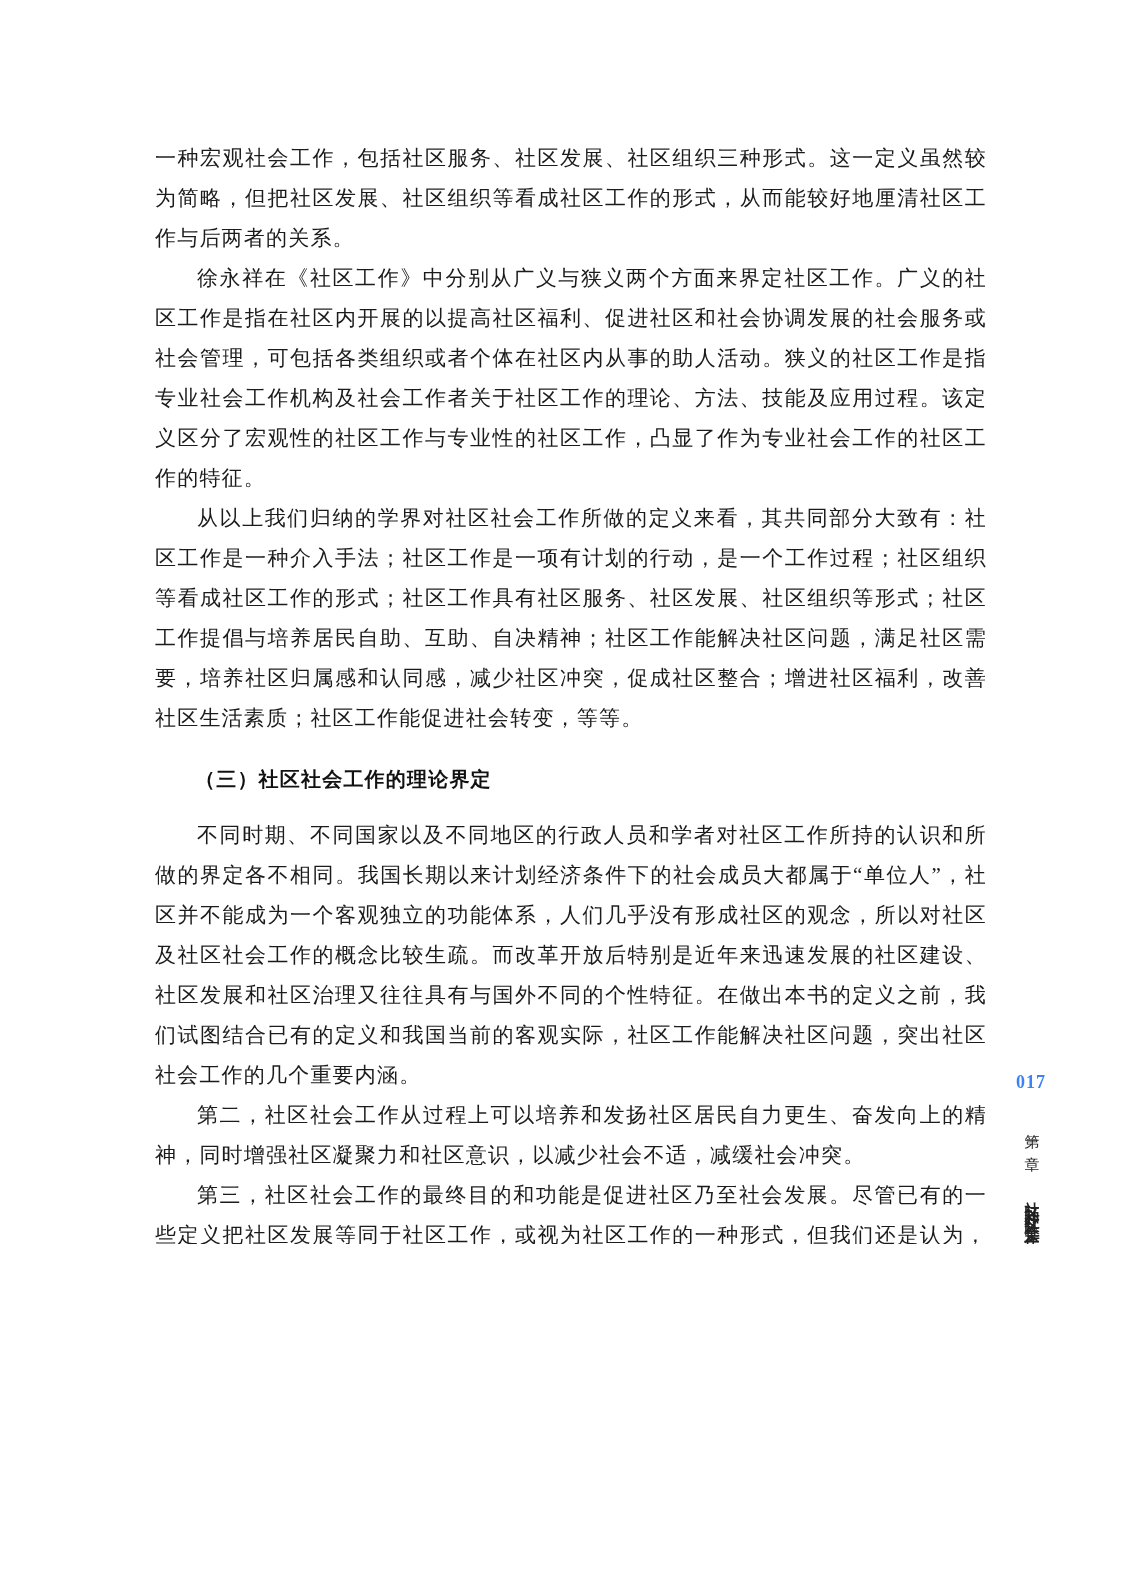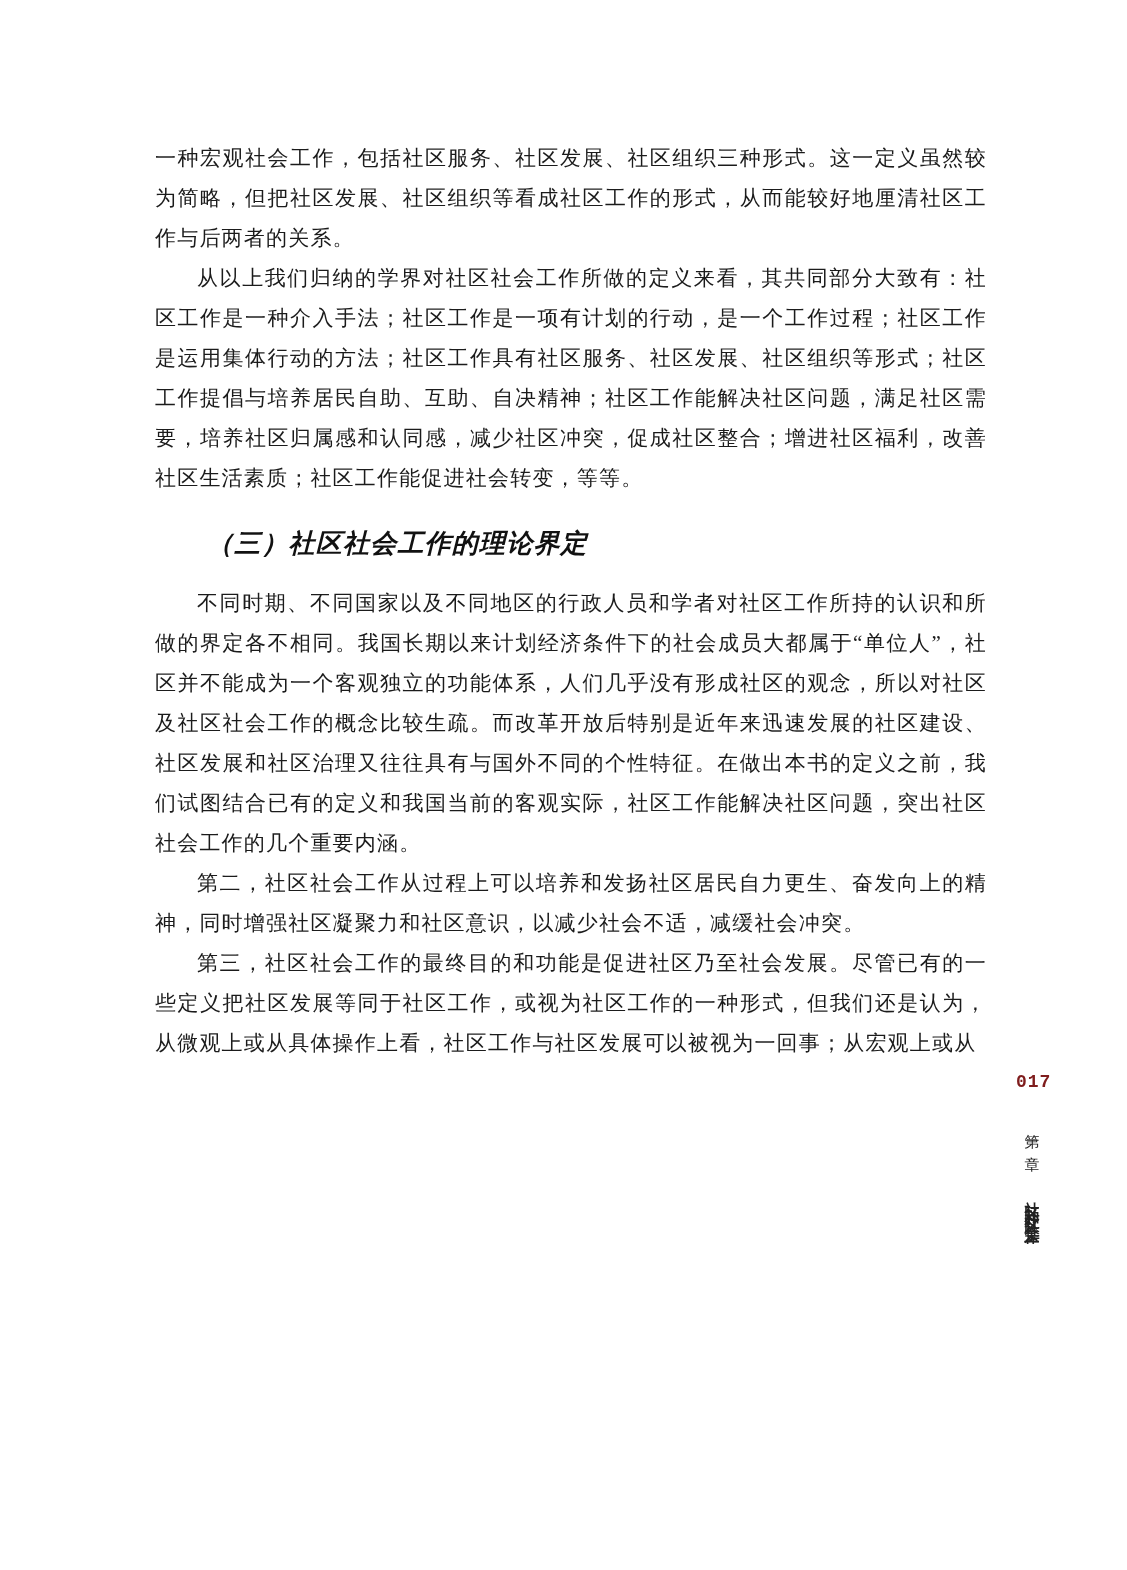--- a/index.html
+++ b/index.html
@@ -20,37 +20,35 @@
   }
   .para {
     margin: 0;
     font-size: 21px;
     line-height: 40px;
     text-align: justify;
     letter-spacing: 1.2px;
   }
   .para.indent { text-indent: 2em; }
   .section-heading {
-    font-size: 26px;
+    font-size: 20px;
     font-weight: bold;
     letter-spacing: 1.2px;
     margin: 28px 0 22px 0;
     text-indent: 2em;
     color: #111;
-    font-style: italic;
   }
   .margin-pagenum {
     position: absolute;
     left: 1016px;
     top: 1072px;
     font-size: 18px;
     font-weight: bold;
     letter-spacing: 1px;
-    color: #7f1d1d;
-    font-family: Liberation Mono, monospace;
+    color: #3b82f6;
   }
   .chapter-vertical {
     position: absolute;
     left: 1022px;
     top: 1122px;
     writing-mode: vertical-rl;
     text-orientation: upright;
     color: #222;
   }
   .chapter-label {
@@ -74,21 +72,22 @@
     background: #8a8a8a;
   }
 </style>
 </head>
 <body>
 
 <div class="page">
 
   <div class="text-block">
     <p class="para">一种宏观社会工作，包括社区服务、社区发展、社区组织三种形式。这一定义虽然较为简略，但把社区发展、社区组织等看成社区工作的形式，从而能较好地厘清社区工作与后两者的关系。</p>
-    <p class="para indent">从以上我们归纳的学界对社区社会工作所做的定义来看，其共同部分大致有：社区工作是一种介入手法；社区工作是一项有计划的行动，是一个工作过程；社区工作是运用集体行动的方法；社区工作具有社区服务、社区发展、社区组织等形式；社区工作提倡与培养居民自助、互助、自决精神；社区工作能解决社区问题，满足社区需要，培养社区归属感和认同感，减少社区冲突，促成社区整合；增进社区福利，改善社区生活素质；社区工作能促进社会转变，等等。</p>
+    <p class="para indent">徐永祥在《社区工作》中分别从广义与狭义两个方面来界定社区工作。广义的社区工作是指在社区内开展的以提高社区福利、促进社区和社会协调发展的社会服务或社会管理，可包括各类组织或者个体在社区内从事的助人活动。狭义的社区工作是指专业社会工作机构及社会工作者关于社区工作的理论、方法、技能及应用过程。该定义区分了宏观性的社区工作与专业性的社区工作，凸显了作为专业社会工作的社区工作的特征。</p>
+    <p class="para indent">从以上我们归纳的学界对社区社会工作所做的定义来看，其共同部分大致有：社区工作是一种介入手法；社区工作是一项有计划的行动，是一个工作过程；社区组织等看成社区工作的形式；社区工作具有社区服务、社区发展、社区组织等形式；社区工作提倡与培养居民自助、互助、自决精神；社区工作能解决社区问题，满足社区需要，培养社区归属感和认同感，减少社区冲突，促成社区整合；增进社区福利，改善社区生活素质；社区工作能促进社会转变，等等。</p>
 
     <h2 class="section-heading">（三）社区社会工作的理论界定</h2>
 
     <p class="para indent">不同时期、不同国家以及不同地区的行政人员和学者对社区工作所持的认识和所做的界定各不相同。我国长期以来计划经济条件下的社会成员大都属于“单位人”，社区并不能成为一个客观独立的功能体系，人们几乎没有形成社区的观念，所以对社区及社区社会工作的概念比较生疏。而改革开放后特别是近年来迅速发展的社区建设、社区发展和社区治理又往往具有与国外不同的个性特征。在做出本书的定义之前，我们试图结合已有的定义和我国当前的客观实际，社区工作能解决社区问题，突出社区社会工作的几个重要内涵。</p>
     <p class="para indent">第二，社区社会工作从过程上可以培养和发扬社区居民自力更生、奋发向上的精神，同时增强社区凝聚力和社区意识，以减少社会不适，减缓社会冲突。</p>
     <p class="para indent">第三，社区社会工作的最终目的和功能是促进社区乃至社会发展。尽管已有的一些定义把社区发展等同于社区工作，或视为社区工作的一种形式，但我们还是认为，从微观上或从具体操作上看，社区工作与社区发展可以被视为一回事；从宏观上或从</p>
   </div>
 
   <div class="margin-pagenum">017</div>
 

